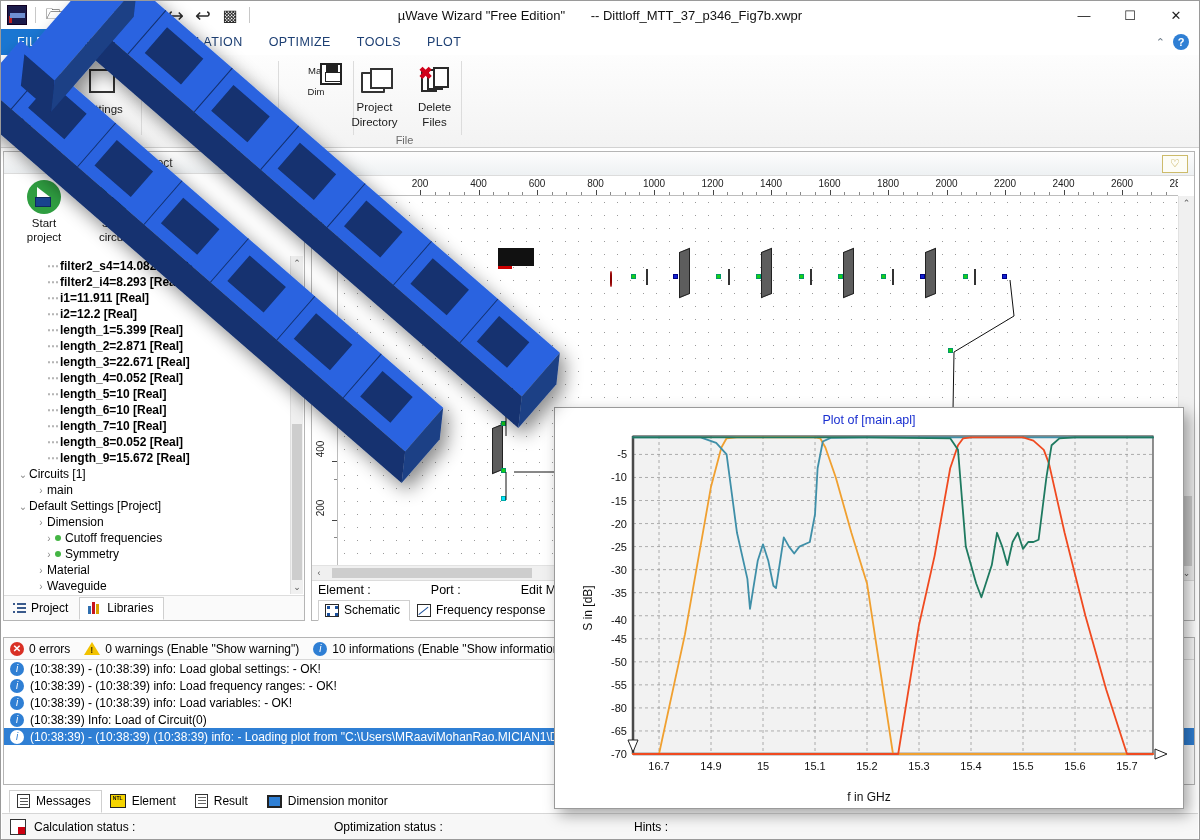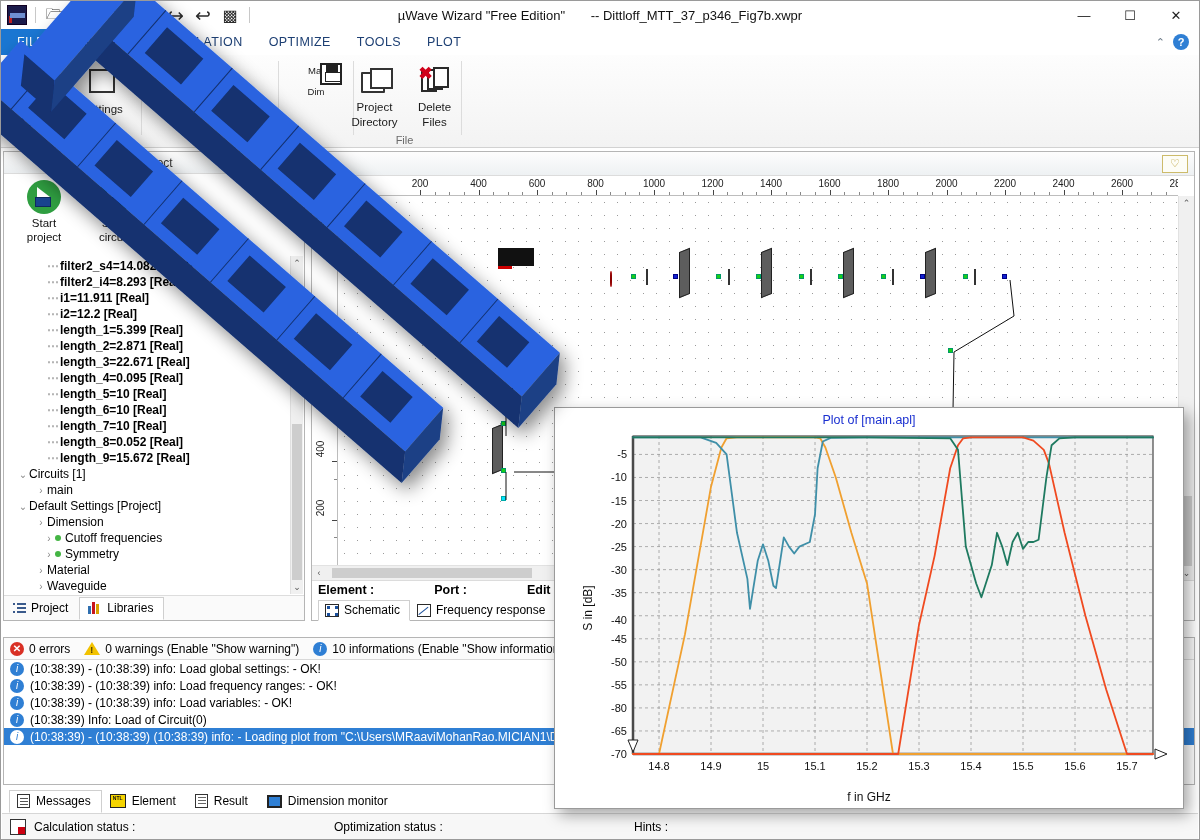--- a/index.html
+++ b/index.html
@@ -139,21 +139,21 @@
                 border-left:1px solid #e2e2e2; }
   .ed-vscroll .thumb { position:absolute; left:2px; right:2px; top:300px; height:70px; background:#cdcdcd; }
   .ed-hscroll { position:absolute; left:0; right:16px; bottom:40px; height:15px; background:#f0f0f0;
                 border-top:1px solid #e2e2e2; }
   .ed-hscroll .thumb { position:absolute; top:2px; bottom:2px; left:20px; width:200px; background:#cdcdcd; }
   .sa { position:absolute; display:flex; align-items:center; justify-content:center; font-size:9px;
         color:#555; background:#f0f0f0; }
   .ed-status { position:absolute; left:0; right:0; bottom:0; height:40px; background:#fff;
                border-top:1px solid #dcdcdc; }
   .ed-status .row1 { height:18px; display:flex; align-items:center; gap:60px; padding-left:6px; font-size:12.5px; }
-  .ed-status .row1 b { font-weight:bold; }
+  .ed-status .row1 b { font-weight:normal; }
   .ed-tabs { height:22px; display:flex; align-items:flex-end; padding-left:6px; }
   .ed-tab { display:flex; align-items:center; gap:5px; padding:2px 9px 3px 6px; font-size:12px;
             border:1px solid transparent; }
   .ed-tab.sel { background:#fff; border-color:#cfcfcf; border-bottom-color:#fff; }
   .ic-sch{width:14px;height:13px;border:1px solid #2a2a2a;background:#fff;position:relative;}
   .ic-sch i{position:absolute;width:3px;height:3px;background:#1a4f9c;}
   .ic-sch i:nth-child(1){left:1px;top:1px;} .ic-sch i:nth-child(2){left:9px;top:1px;}
   .ic-sch i:nth-child(3){left:1px;top:8px;} .ic-sch i:nth-child(4){left:9px;top:8px;}
   .ic-freq{width:14px;height:13px;border:1px solid #2a2a2a;background:#fff;position:relative;overflow:hidden;}
   .ic-freq:after{content:"";position:absolute;left:1px;bottom:1px;width:12px;height:1px;background:#1a4f9c;
@@ -387,21 +387,21 @@
       <div class="tnode var">
           <span class="dash">⋯</span>
           <span>length_2=2.871 [Real]</span>
         </div>
       <div class="tnode var">
           <span class="dash">⋯</span>
           <span>length_3=22.671 [Real]</span>
         </div>
       <div class="tnode var">
           <span class="dash">⋯</span>
-          <span>length_4=0.095 [Real]</span>
+          <span>length_4=0.052 [Real]</span>
         </div>
       <div class="tnode var">
           <span class="dash">⋯</span>
           <span>length_5=10 [Real]</span>
         </div>
       <div class="tnode var">
           <span class="dash">⋯</span>
           <span>length_6=10 [Real]</span>
         </div>
       <div class="tnode var">
@@ -823,21 +823,21 @@
         <div class="ytick" style="left: 30px; width: 42px; top: 138.609px;">-25</div>
         <div class="ytick" style="left: 30px; width: 42px; top: 161.652px;">-30</div>
         <div class="ytick" style="left: 30px; width: 42px; top: 184.696px;">-35</div>
         <div class="ytick" style="left: 30px; width: 42px; top: 212px;">-40</div>
         <div class="ytick" style="left: 30px; width: 42px; top: 230.783px;">-45</div>
         <div class="ytick" style="left: 30px; width: 42px; top: 253.826px;">-50</div>
         <div class="ytick" style="left: 30px; width: 42px; top: 276.87px;">-55</div>
         <div class="ytick" style="left: 30px; width: 42px; top: 299.913px;">-80</div>
         <div class="ytick" style="left: 30px; width: 42px; top: 322.957px;">-65</div>
         <div class="ytick" style="left: 30px; width: 42px; top: 346px;">-70</div>
-        <div class="xtick" style="left: 104px; top: 352px;">14.8</div>
+        <div class="xtick" style="left: 104px; top: 352px;">16.7</div>
         <div class="xtick" style="left: 156px; top: 352px;">14.9</div>
         <div class="xtick" style="left: 208px; top: 352px;">15</div>
         <div class="xtick" style="left: 260px; top: 352px;">15.1</div>
         <div class="xtick" style="left: 312px; top: 352px;">15.2</div>
         <div class="xtick" style="left: 364px; top: 352px;">15.3</div>
         <div class="xtick" style="left: 416px; top: 352px;">15.4</div>
         <div class="xtick" style="left: 468px; top: 352px;">15.5</div>
         <div class="xtick" style="left: 520px; top: 352px;">15.6</div>
         <div class="xtick" style="left: 572px; top: 352px;">15.7</div>
       </div>

